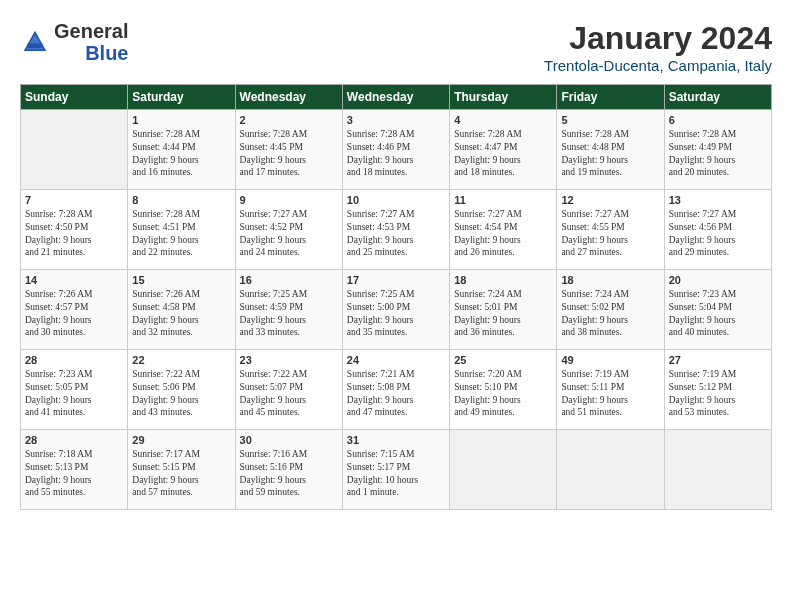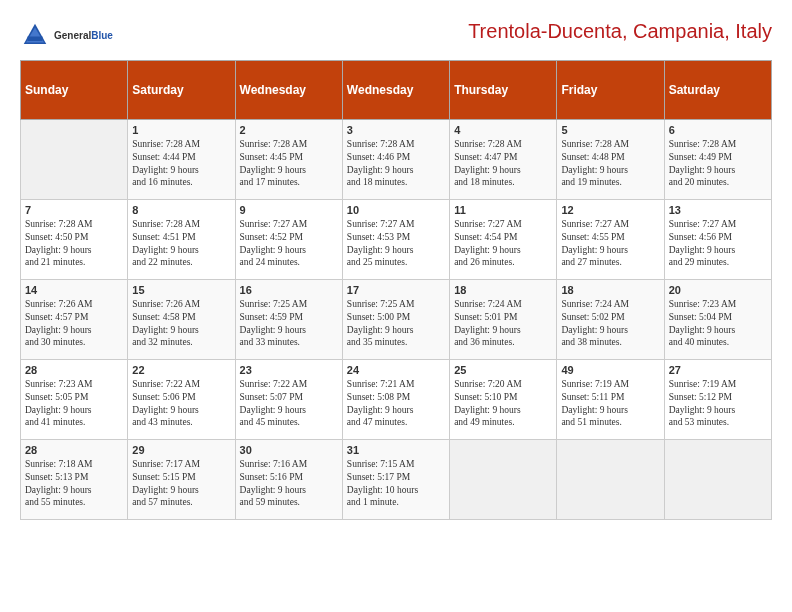--- a/index.html
+++ b/index.html
@@ -16,53 +16,53 @@
       align-items: flex-start;
       margin-bottom: 10px;
     }
     .logo {
       display: flex;
       align-items: center;
       gap: 4px;
     }
     .logo-text {
       display: flex;
-      flex-direction: row;
-      font-size: 10px;
+      flex-direction: column;
+      font-size: 20px;
       font-weight: bold;
       line-height: 1.1;
     }
     .logo-general { color: #333; }
     .logo-blue { color: #2255aa; text-align: right; }
     .logo-icon {
       width: 30px;
       height: 30px;
     }
     .title-block {
       text-align: right;
     }
     .month-title {
       font-size: 32px;
       font-weight: bold;
       color: #333;
     }
     .location {
-      font-size: 20px;
-      color: #b91c1c;
+      font-size: 15px;
+      color: #0c4a6e;
     }
     table {
       width: 100%;
       border-collapse: collapse;
       table-layout: fixed;
     }
     thead tr th {
-      background-color: #c2410c;
+      background-color: #14532d;
       color: #fff;
       font-size: 12px;
-      padding: 22px 4px;
+      padding: 5px 4px;
       text-align: left;
       border: 1px solid #aaa;
     }
     tbody tr td {
       border: 1px solid #ccc;
       vertical-align: top;
       padding: 4px;
       font-size: 10px;
       color: #333;
       min-height: 80px;
@@ -100,20 +100,21 @@
       <polygon points="20,5 35,32 5,32" fill="#2255aa"></polygon>
       <polygon points="20,10 32,30 8,30" fill="#4477cc"></polygon>
       <rect x="10" y="22" width="20" height="6" fill="#2255aa"></rect>
     </svg>
     <div class="logo-text">
       <span class="logo-general">General</span>
       <span class="logo-blue">Blue</span>
     </div>
   </div>
   <div class="title-block">
+    <div class="month-title">January 2024</div>
     <div class="location">Trentola-Ducenta, Campania, Italy</div>
   </div>
 </div>
 
 <table>
   <thead>
     <tr>
     <th>Sunday</th>
         <th>Saturday</th>
         <th>Wednesday</th>

